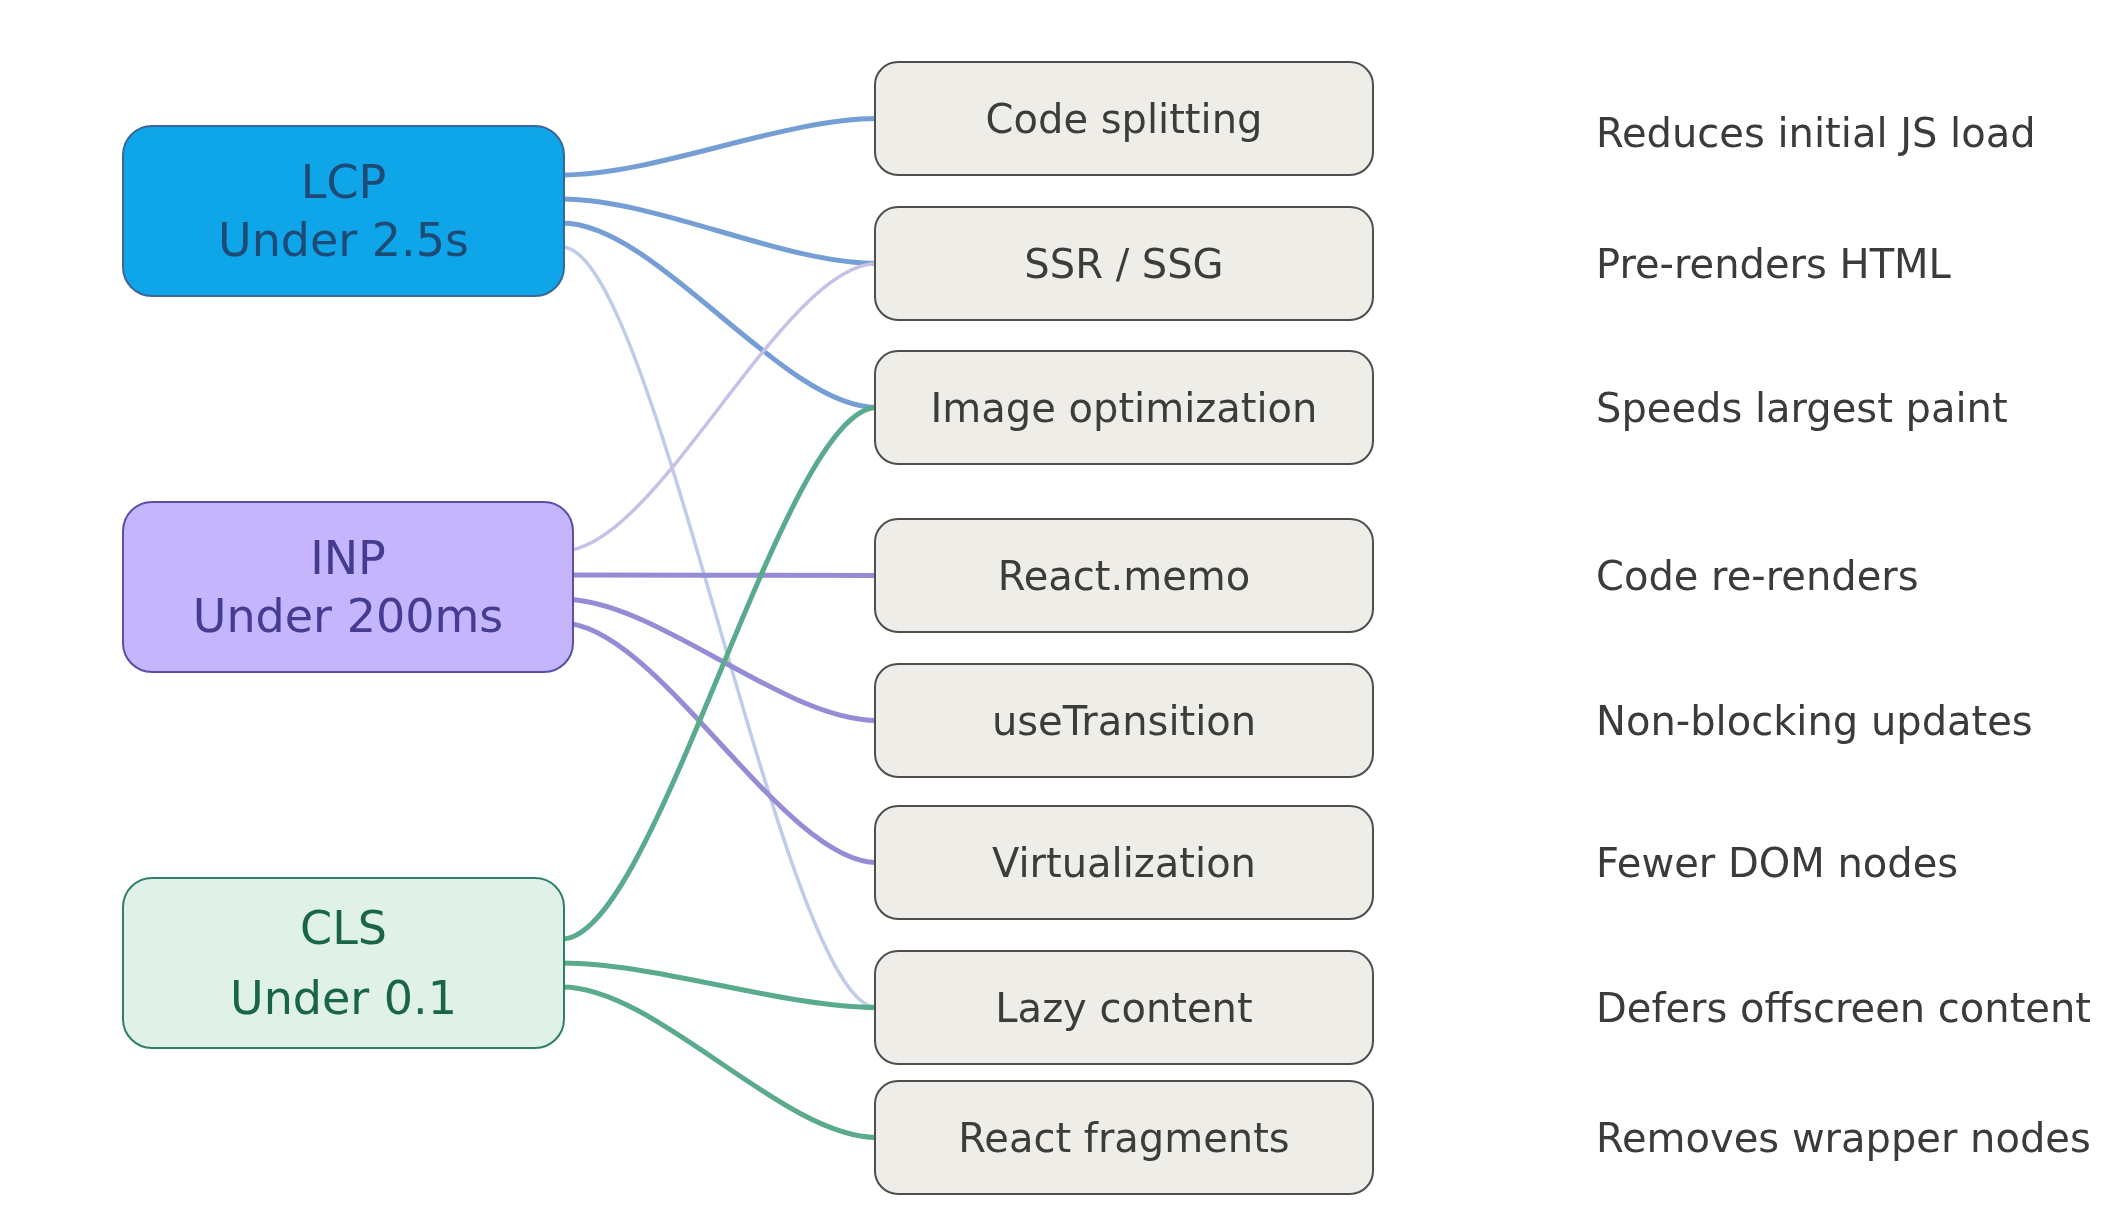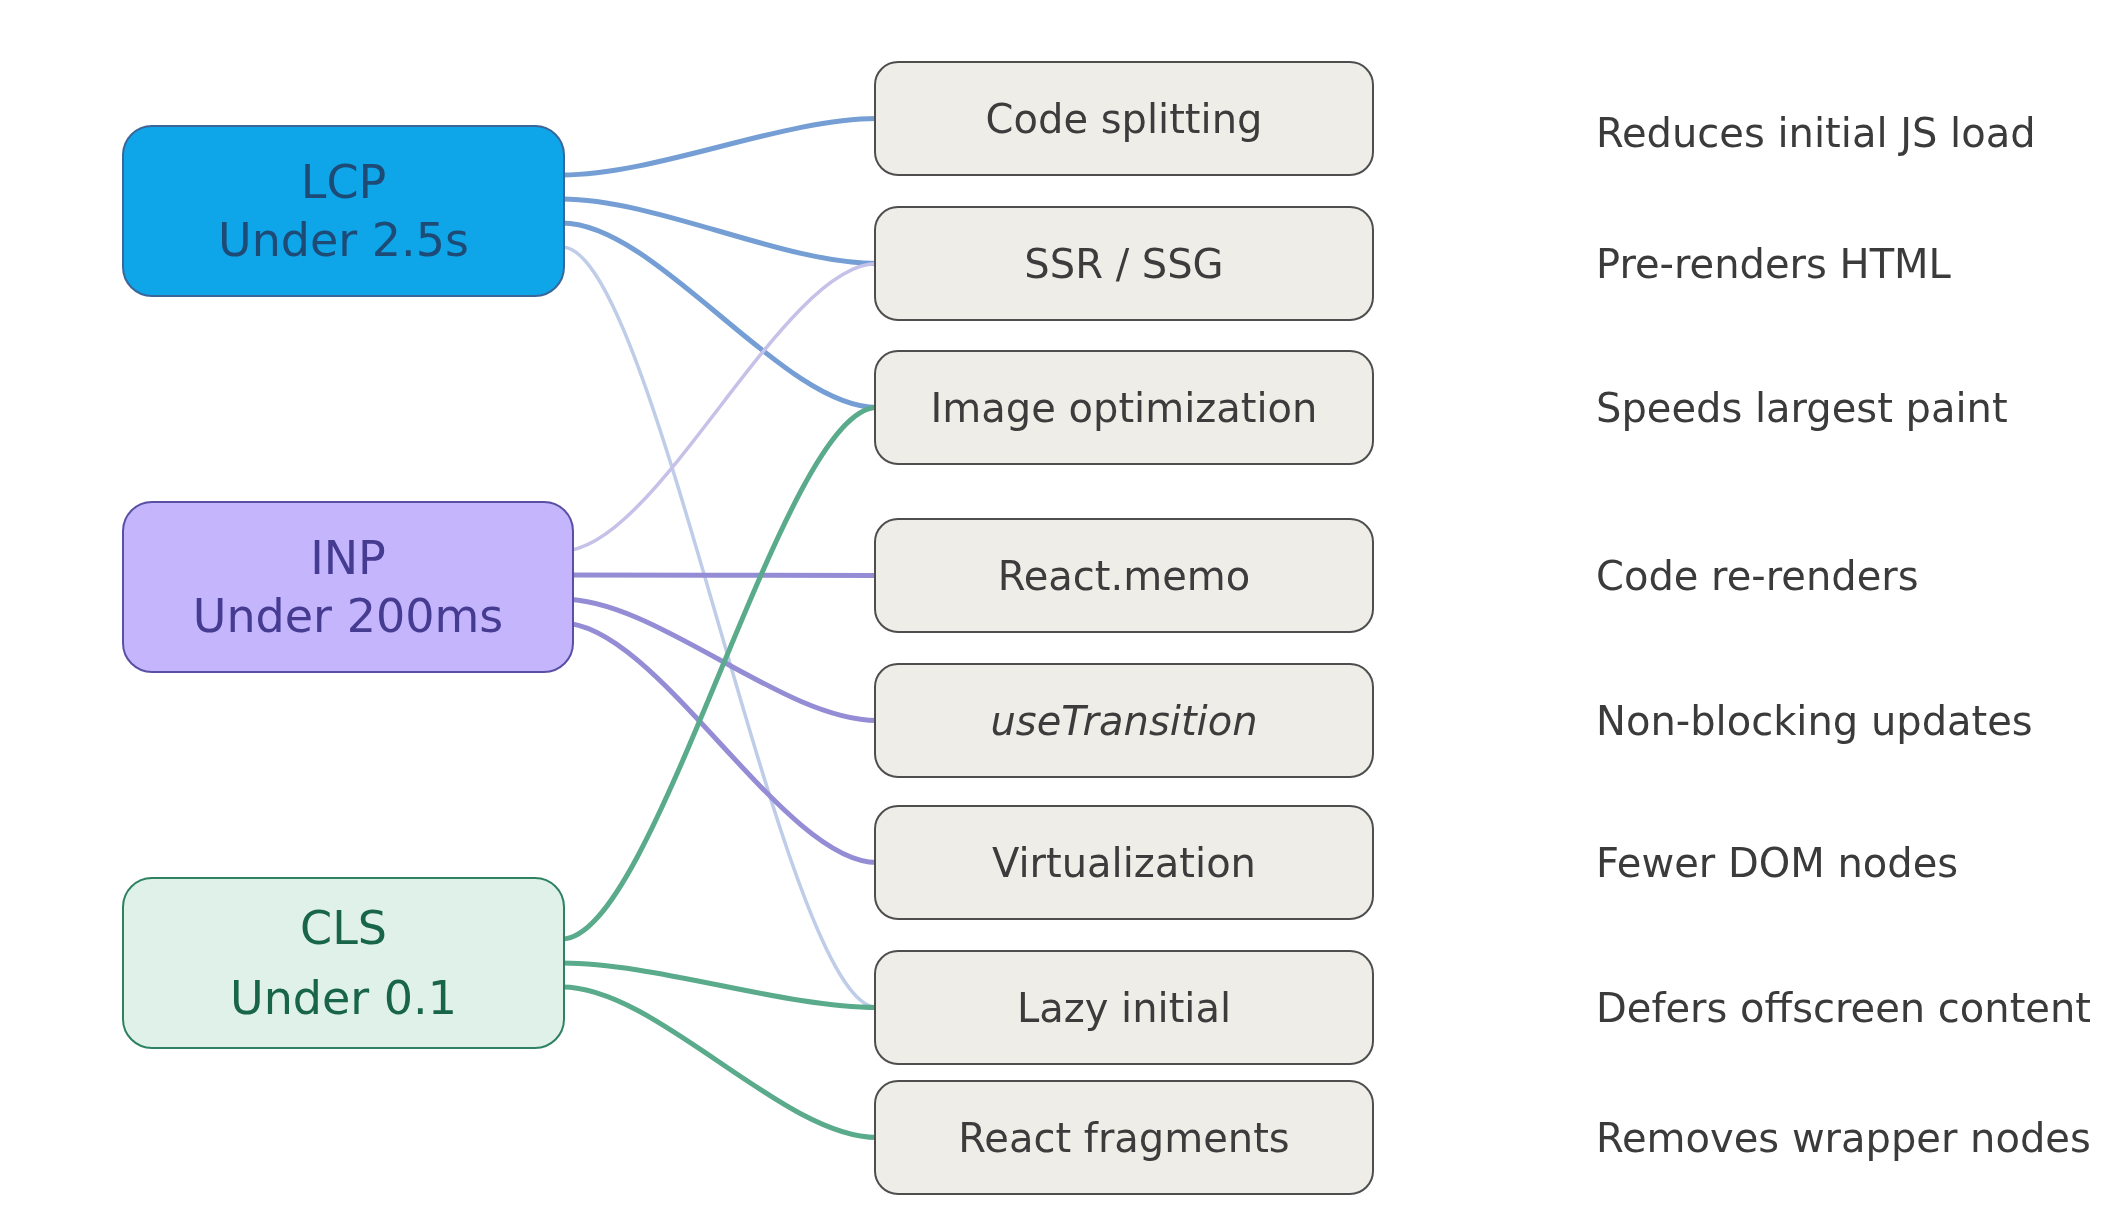--- a/index.html
+++ b/index.html
@@ -85,27 +85,27 @@
       <div class="tech-node" style="left: 874px; top: 206px; width: 500px; height: 115px; background: rgb(238, 237, 231); border-color: rgb(78, 78, 78);">
     <span class="tech-label" style="color: rgb(60, 60, 60);">SSR / SSG</span>
   </div>
       <div class="tech-node" style="left: 874px; top: 350px; width: 500px; height: 115px; background: rgb(238, 237, 231); border-color: rgb(78, 78, 78);">
     <span class="tech-label" style="color: rgb(60, 60, 60);">Image optimization</span>
   </div>
       <div class="tech-node" style="left: 874px; top: 518px; width: 500px; height: 115px; background: rgb(238, 237, 231); border-color: rgb(78, 78, 78);">
     <span class="tech-label" style="color: rgb(60, 60, 60);">React.memo</span>
   </div>
       <div class="tech-node" style="left: 874px; top: 663px; width: 500px; height: 115px; background: rgb(238, 237, 231); border-color: rgb(78, 78, 78);">
-    <span class="tech-label" style="color: rgb(60, 60, 60); font-style: italic;">useTransition</span>
+    <span class="tech-label" style="color: rgb(60, 60, 60);">useTransition</span>
   </div>
       <div class="tech-node" style="left: 874px; top: 805px; width: 500px; height: 115px; background: rgb(238, 237, 231); border-color: rgb(78, 78, 78);">
     <span class="tech-label" style="color: rgb(60, 60, 60);">Virtualization</span>
   </div>
       <div class="tech-node" style="left: 874px; top: 950px; width: 500px; height: 115px; background: rgb(238, 237, 231); border-color: rgb(78, 78, 78);">
-    <span class="tech-label" style="color: rgb(60, 60, 60);">Lazy initial</span>
+    <span class="tech-label" style="color: rgb(60, 60, 60);">Lazy content</span>
   </div>
       <div class="tech-node" style="left: 874px; top: 1080px; width: 500px; height: 115px; background: rgb(238, 237, 231); border-color: rgb(78, 78, 78);">
     <span class="tech-label" style="color: rgb(60, 60, 60);">React fragments</span>
   </div>
     </div>
   <div id="desc-col">
       <div class="desc-text" style="left: 1596px; top: 118.5px; color: rgb(59, 59, 59); margin-top: 14px;">Reduces initial JS load</div>
       <div class="desc-text" style="left: 1596px; top: 263.5px; color: rgb(59, 59, 59);">Pre-renders HTML</div>
       <div class="desc-text" style="left: 1596px; top: 407.5px; color: rgb(59, 59, 59);">Speeds largest paint</div>
       <div class="desc-text" style="left: 1596px; top: 575.5px; color: rgb(59, 59, 59);">Code re-renders</div>

